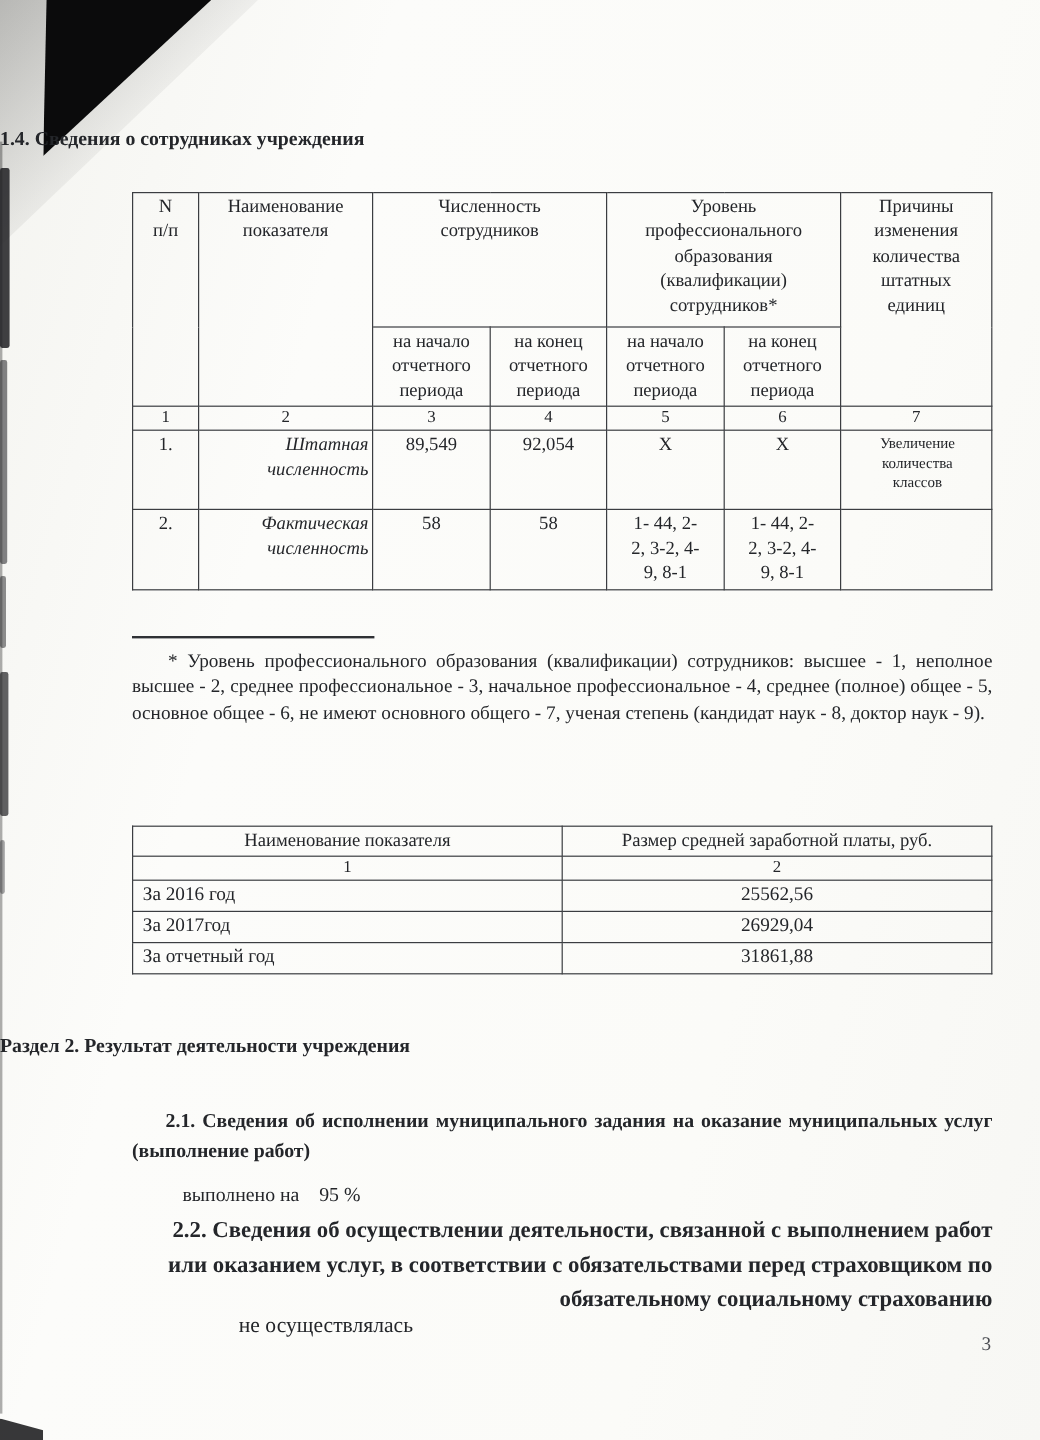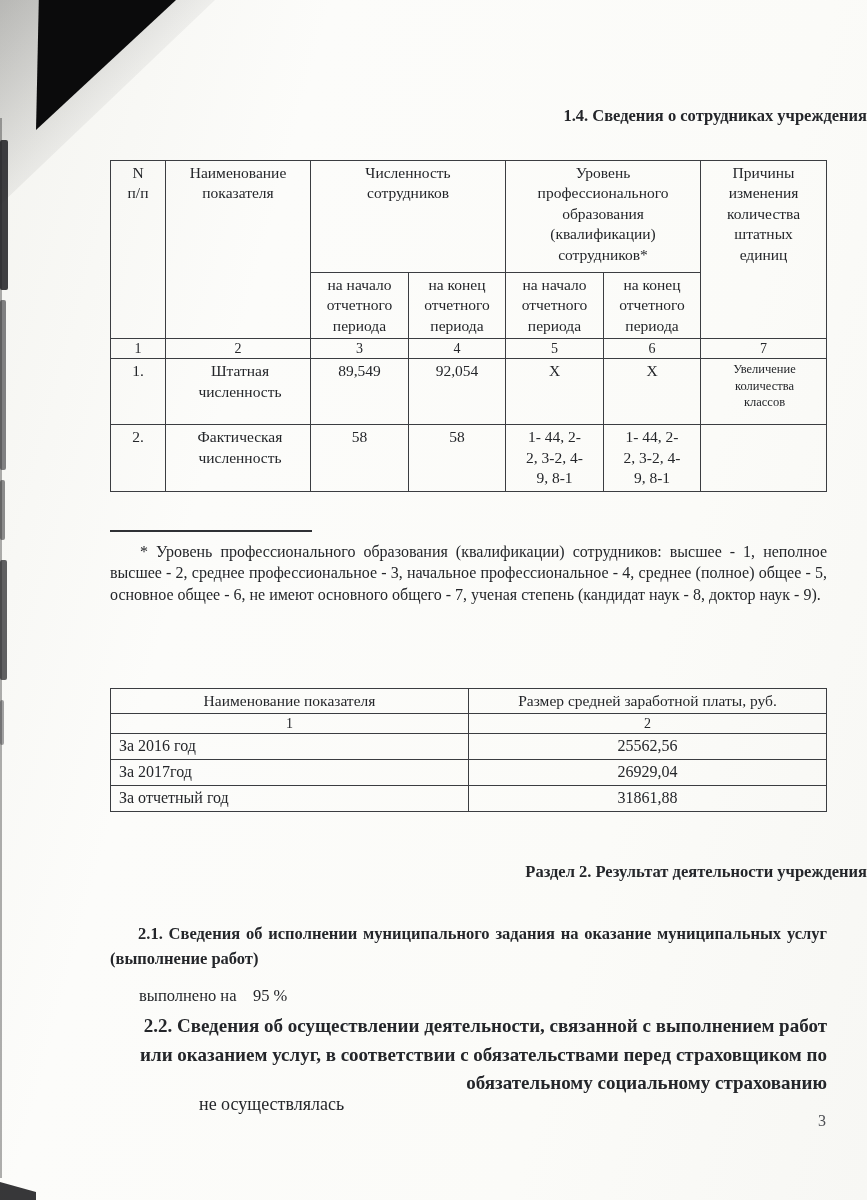--- a/index.html
+++ b/index.html
@@ -16,46 +16,46 @@
     background:linear-gradient(135deg, rgba(45,45,45,.30), rgba(45,45,45,0) 62%); }
   .fold-black { position:absolute; left:36px; top:0; width:140px; height:130px;
     clip-path:polygon(2% 0,100% 0,0 100%); background:#0b0b0c; }
   .edge-strip { position:absolute; left:0; background:#1f1f22; border-radius:2px; }
   .edge-thin { position:absolute; left:0; top:118px; width:2px; height:1060px; background:rgba(10,10,10,.32); }
   .corner-bl { position:absolute; left:0; top:1182px; width:36px; height:18px; background:#141416;
     clip-path:polygon(0 0,100% 55%,100% 100%,0 100%); opacity:.85; }
 
   
   .abs { position:absolute; }
-  .h-center { left:0; right:0; text-align:right; font-weight:700; font-size:16.5px; }
+  .h-center { left:0; right:0; text-align:left; font-weight:700; font-size:16.5px; }
   .body-text { font-size:16px; line-height:1.34; }
 
   
   table { border-collapse:collapse; table-layout:fixed; }
   .t1 { left:110px; top:160px; width:716px; }
   .t1 td { border:1px solid #3b3d41; text-align:center; vertical-align:top;
     white-space:pre-line; font-size:15.5px; line-height:1.32; padding:2px 3px; }
   .t1 .nums td { font-size:14px; line-height:1.15; padding:1px; height:20px; vertical-align:middle; }
-  .t1 .name-cell { text-align:center; padding-left:7px; }
+  .t1 .name-cell { text-align:right; padding-left:7px;font-style:italic; }
   .t1 .reason-cell { font-size:12.5px; text-align:center; line-height:1.3; padding-left:5px; }
 
   
   .t2 { left:110px; top:688px; width:716px; }
   .t2 td { border:1px solid #3b3d41; font-size:16px; line-height:1.3; padding:2px 4px; }
   .t2 .hdr td { text-align:center; font-size:15.5px; }
   .t2 .nums td { text-align:center; font-size:14px; line-height:1.1; padding:0; height:20px; }
   .t2 .nm { text-align:left; padding-left:8px;margin-left:36px; }
   .t2 .vl { text-align:center; }
 
   .footnote-line { left:110px; top:530px; width:202px; border-top:2px solid #2f3135; }
   .footnote { left:110px; top:541px; width:717px; text-align:justify; text-indent:30px; }
 
   .s21-heading { left:110px; top:922px; width:717px; font-weight:700; font-size:16.5px;
     line-height:1.5; text-align:justify; text-indent:28px; }
-  .s21-value { left:139px; top:986px; font-size:16.5px; white-space:pre-wrap; }
+  .s21-value { left:152px; top:986px; font-size:16.5px; white-space:pre-wrap; }
   .s22-heading { left:110px; top:1012px; width:717px; font-weight:700; font-size:19px;
     line-height:1.5; text-align:right; }
   .s22-value { left:155px; top:1094px; font-size:18px;margin-left:44px; }
   .page-num { left:818px; top:1112px; font-size:16px; color:#4c4e53; }
 </style>
 </head>
 <body>
 
 <div class="page">
 

